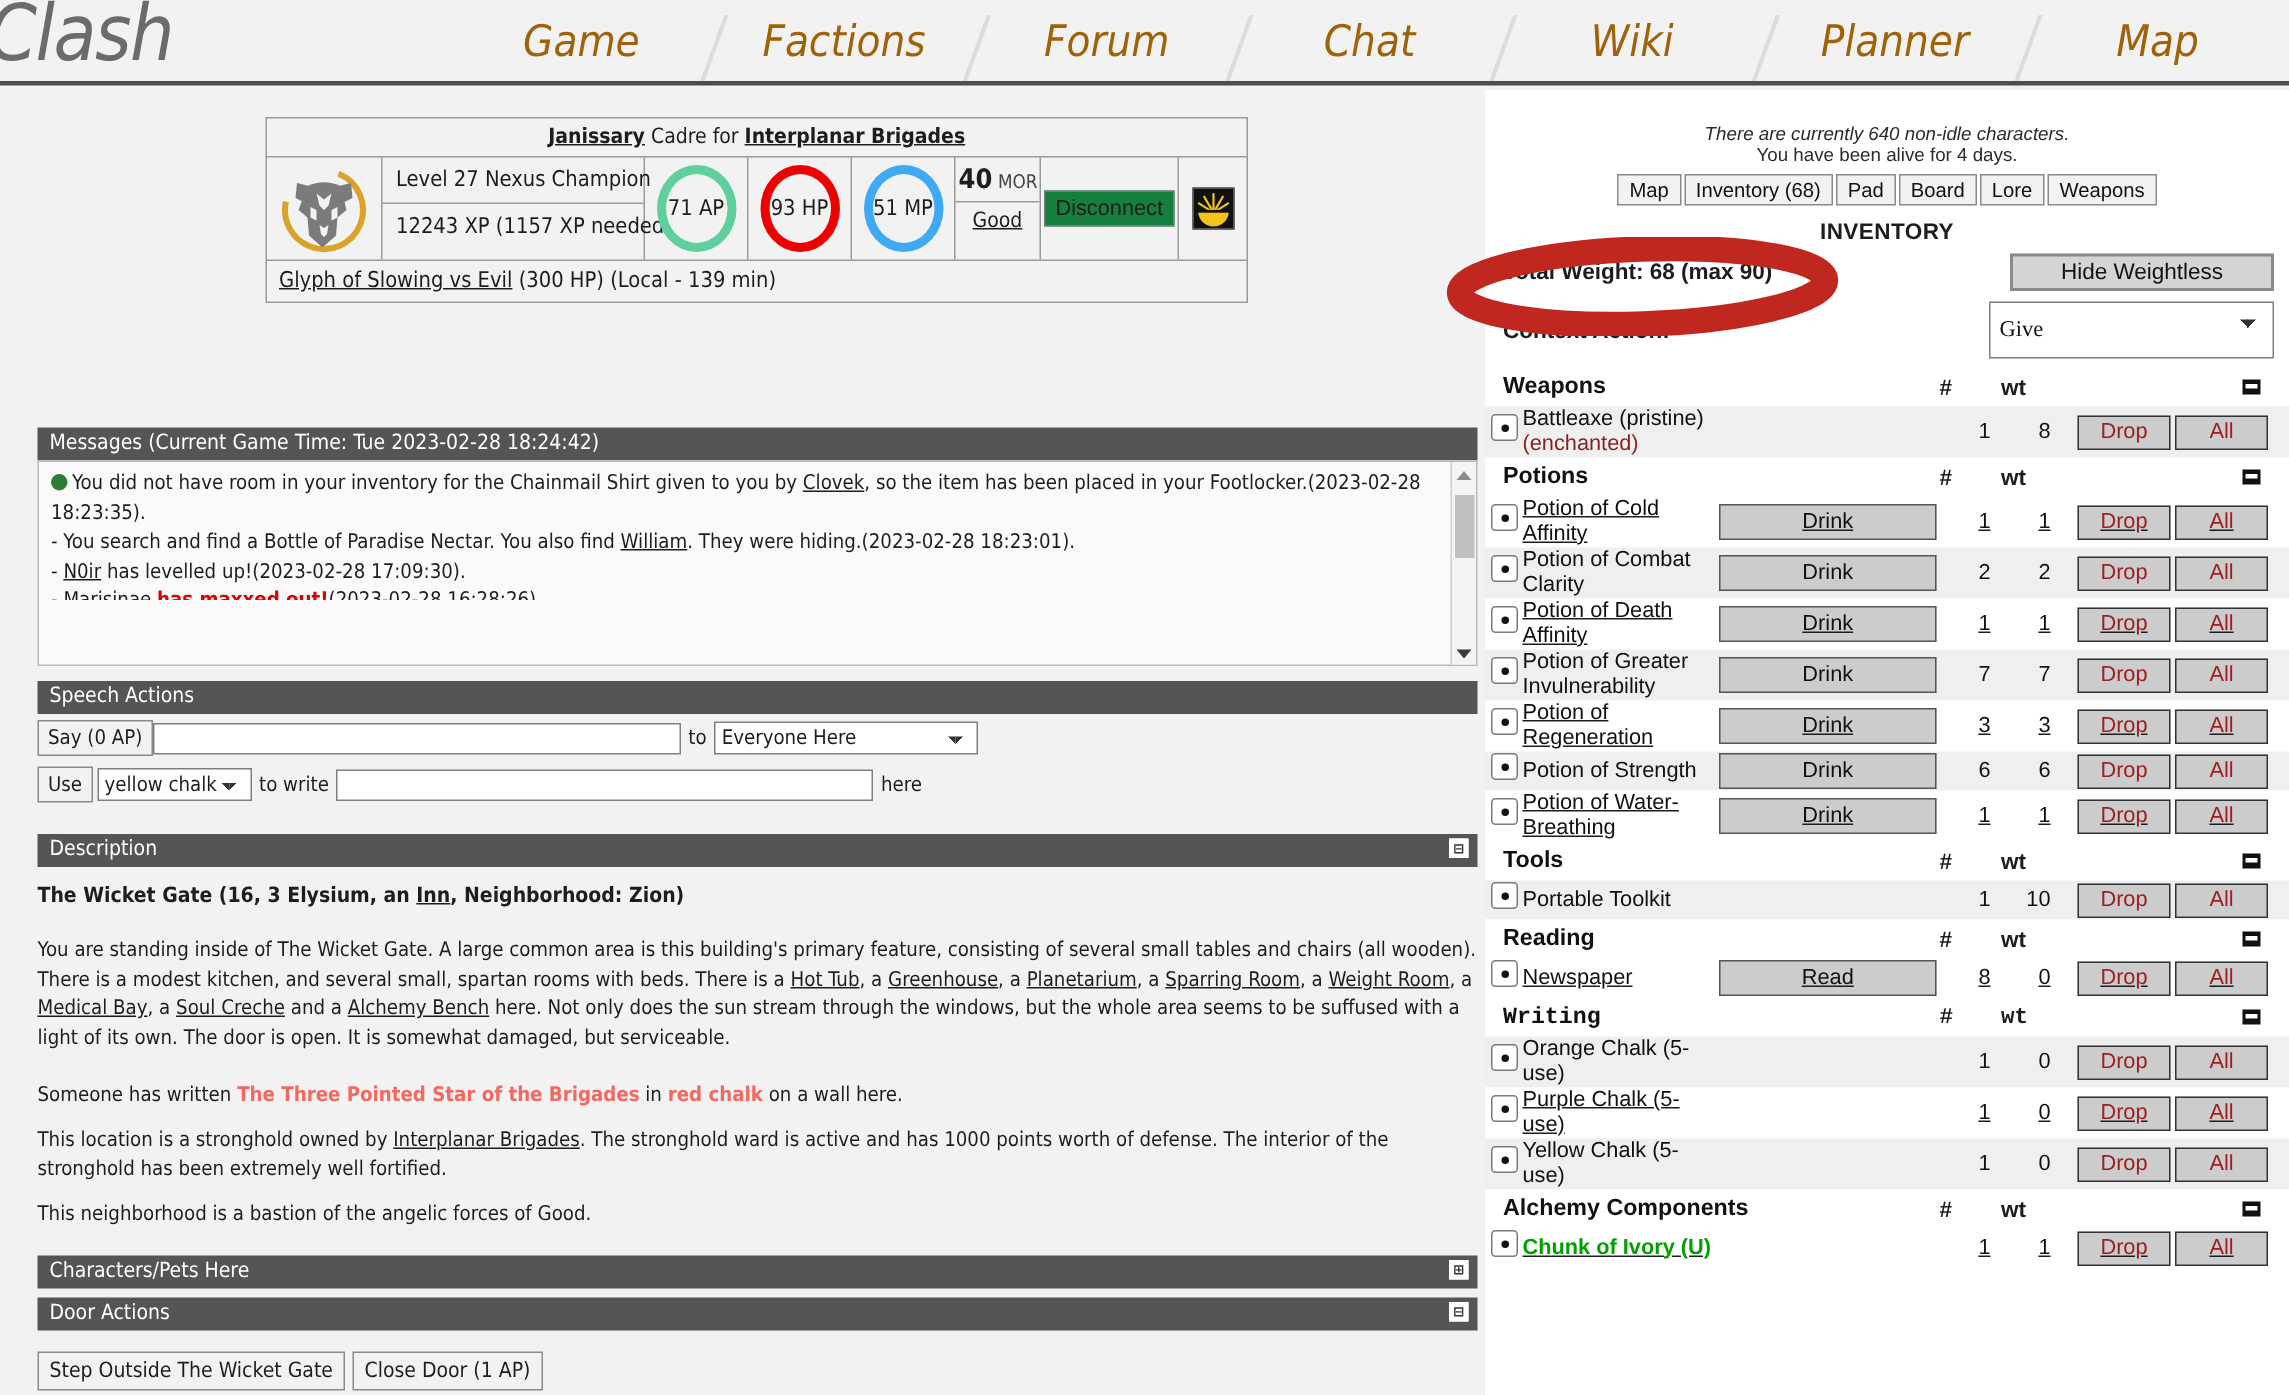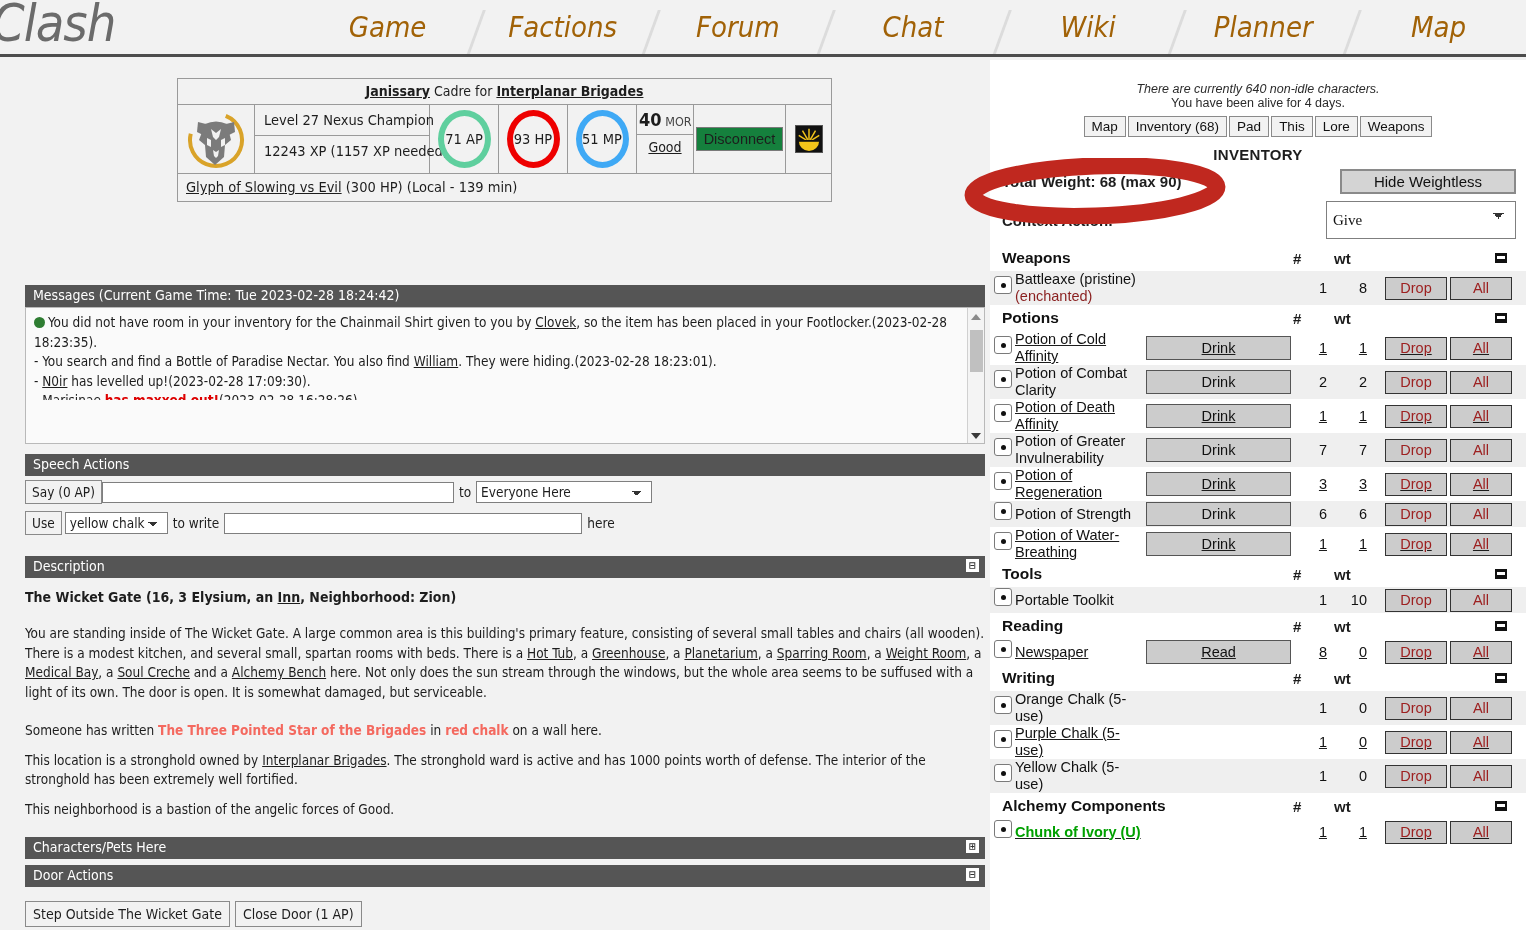--- a/index.html
+++ b/index.html
@@ -345,21 +345,21 @@
   </div>
 
   <div class="rightcol">
     <div style="padding-top:22px">
       <div class="sideinfo">There are currently 640 non-idle characters.</div>
       <div class="sideinfo2">You have been alive for 4 days.</div>
       <div class="tabrow" id="sidetabs">
           <button class="tabbtn">Map</button>
           <button class="tabbtn">Inventory (68)</button>
           <button class="tabbtn">Pad</button>
-          <button class="tabbtn">This</button>
+          <button class="tabbtn">Board</button>
           <button class="tabbtn">Lore</button>
           <button class="tabbtn">Weapons</button>
         </div>
       <div class="invtitle">INVENTORY</div>
       <div class="wrow">
         <span class="wlabel">Total Weight: 68 (max 90)</span>
         <button class="hidebtn">Hide Weightless</button>
       </div>
       <div class="ctxrow">
         <span class="ctxlabel">Context Action:</span>
@@ -483,21 +483,21 @@
           </div>
           <div class="irow even">
             <span class="radio"></span>
             <span class="iname">Newspaper</span>
             <button class="actbtn">Read</button>
             <span class="num">8</span>
             <span class="wtnum">0</span>
             <button class="dropbtn">Drop</button>
             <button class="allbtn">All</button>
           </div>
-          <div class="cathdr" style="position: relative;">
+          <div class="cathdr" style="position: relative; font-family: Liberation Mono, monospace;">
             <span class="cname">Writing</span>
             <span style="position:absolute;left:303px;font-weight:bold;font-size:15px">#</span>
             <span style="position:absolute;left:344px;font-weight:bold;font-size:15px">wt</span>
             <span style="position:absolute;left:505px;top:8px;width:12px;height:10px;background:#111">
               <span style="position:absolute;left:2px;top:3px;width:8px;height:3px;background:#fff"></span>
             </span>
           </div>
           <div class="irow odd">
             <span class="radio"></span>
             <span class="iname">Orange Chalk (5-use)</span>

